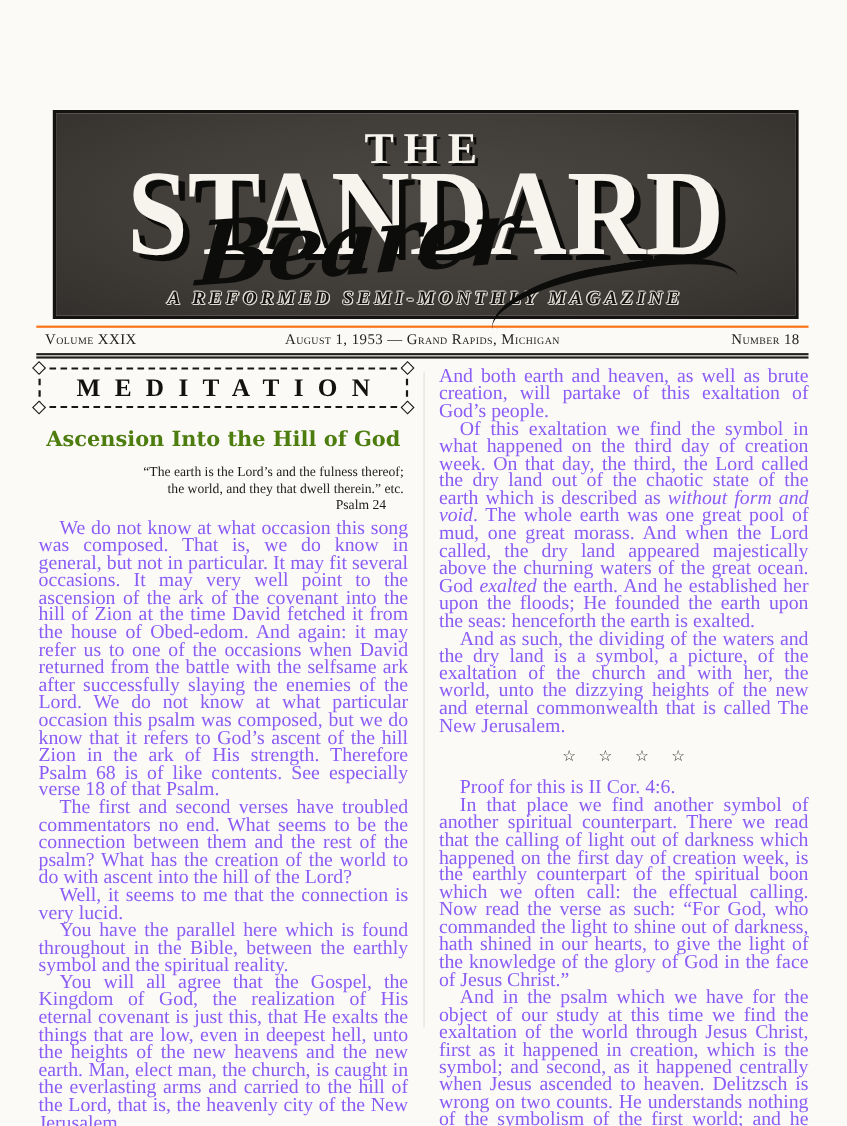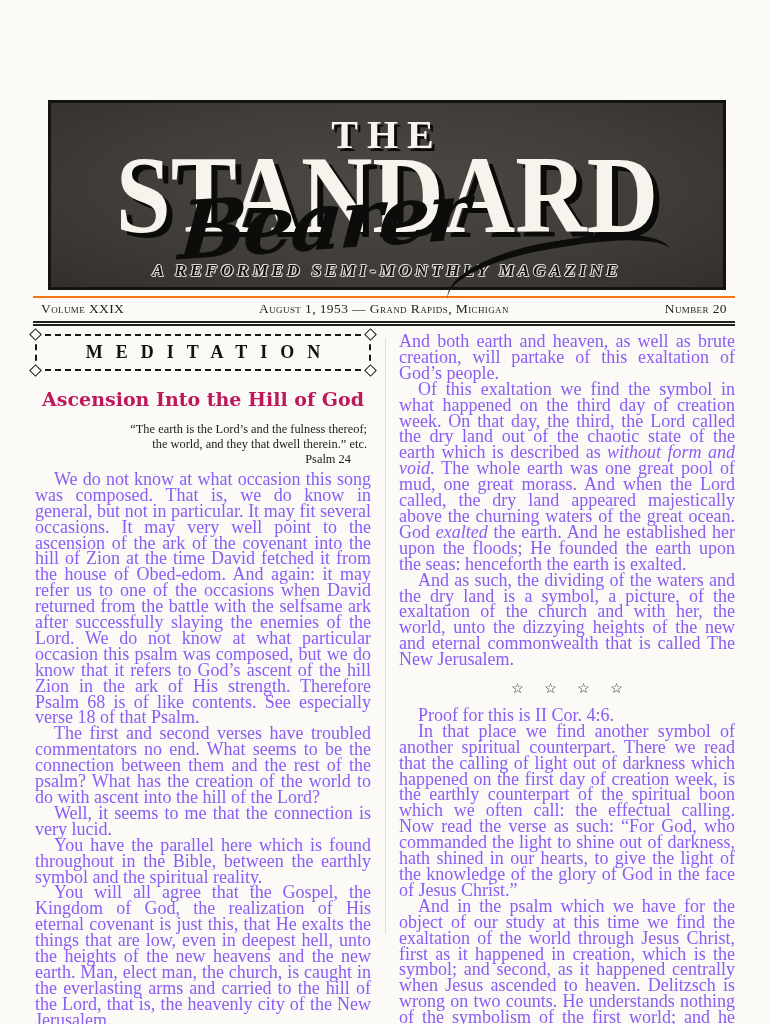--- a/index.html
+++ b/index.html
@@ -77,36 +77,36 @@
     background:#e3e0d8;
   }
   
   .meditation-box{
     position:relative;height:37px;box-sizing:border-box;
     border:2px dashed #181715;
     display:flex;align-items:center;justify-content:center;
     background:#fbfaf6;
   }
   .med-text{
-    font-weight:bold;font-size:18px;letter-spacing:13px;padding-left:13px;
+    font-weight:bold;font-size:23px;letter-spacing:13px;padding-left:13px;
     color:#13120f;
   }
   .diamond{
     position:absolute;width:7px;height:7px;background:#fbfaf6;
     border:1.5px solid #181715;transform:rotate(45deg);
   }
   .diamond.tl{left:-6px;top:-6px;}
   .diamond.tr{right:-6px;top:-6px;}
   .diamond.bl{left:-6px;bottom:-6px;}
   .diamond.br{right:-6px;bottom:-6px;}
   
   .article-title{
     font-family:"DejaVu Serif", serif;
     font-weight:bold;font-size:19px;line-height:1.1;
-    text-align:center;margin:18px 0 12px 0;color:#be185d;
+    text-align:center;margin:18px 0 12px 0;color:#4d7c0f;
   }
   
   .epigraph{font-size:12.4px;line-height:15px;margin:0 4px 5px 4px;color:#1d1c1a;}
   .epigraph .ep-line{text-align:right;}
   .epigraph .attribution{text-align:right;padding-right:16px;}
   
   .paras p{
     margin:0;font-size:18px;line-height:15.9px;
     text-align:justify;color:#8b5cf6;
   }
@@ -127,21 +127,21 @@
     <div class="mh-the">THE</div>
     <div class="mh-standard">STANDARD</div>
     <div class="mh-bearer">Bearer</div>
     <div class="mh-swash"></div>
     <div class="mh-subtitle">A REFORMED SEMI-MONTHLY MAGAZINE</div>
   </div>
 
   <div class="issue-line">
     <span class="vol">Volume XXIX</span>
     <span class="date">August 1, 1953 — Grand Rapids, Michigan</span>
-    <span class="num">Number 20</span>
+    <span class="num">Number 18</span>
   </div>
 
   <div class="columns">
     <div class="col-divider"></div>
 
     <div class="column">
       <div class="meditation-box">
         <span class="diamond tl"></span>
         <span class="diamond tr"></span>
         <span class="diamond bl"></span>

